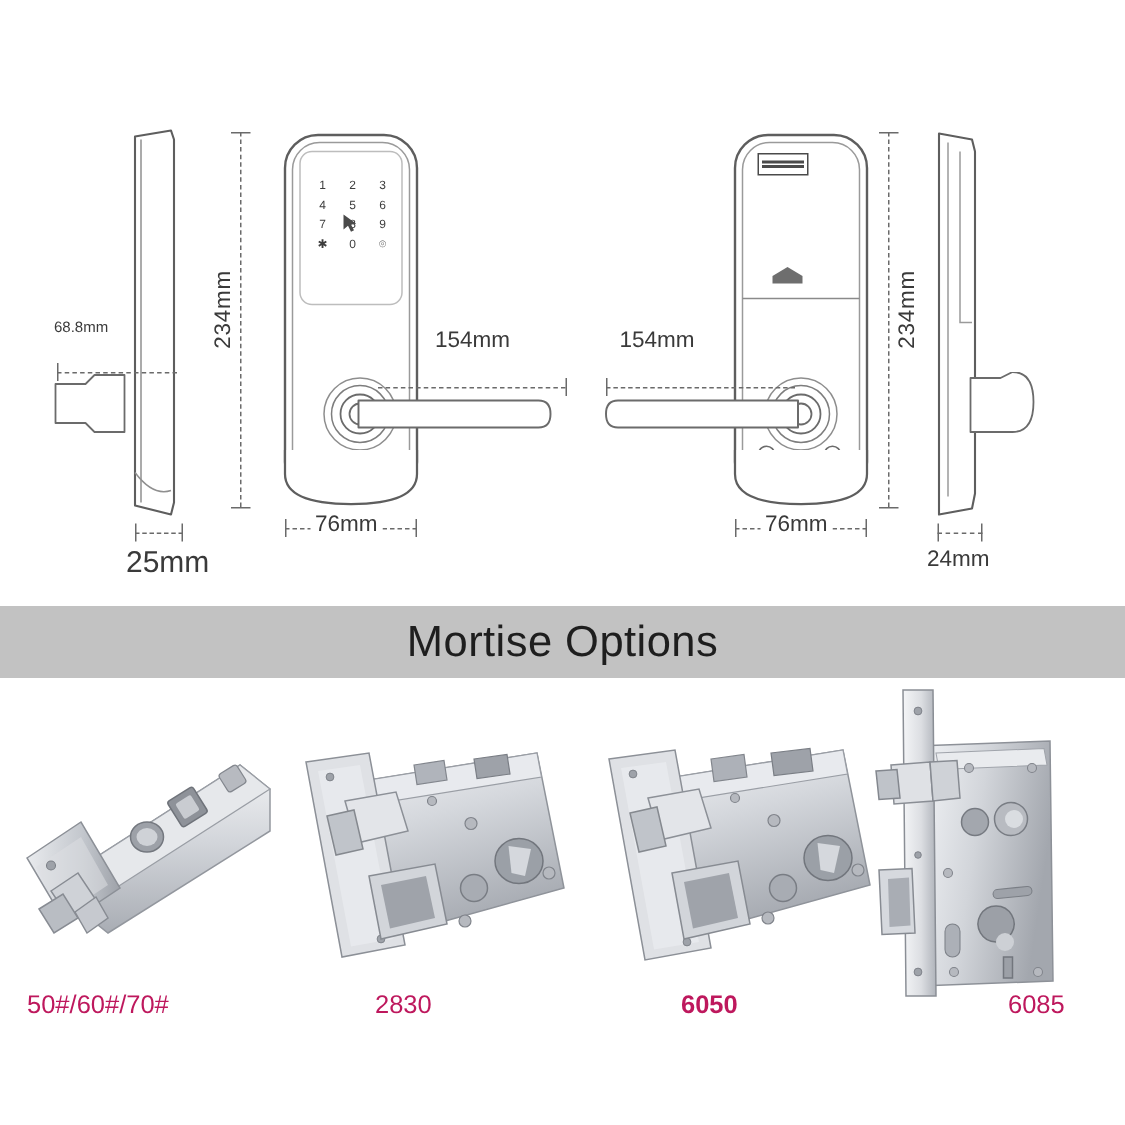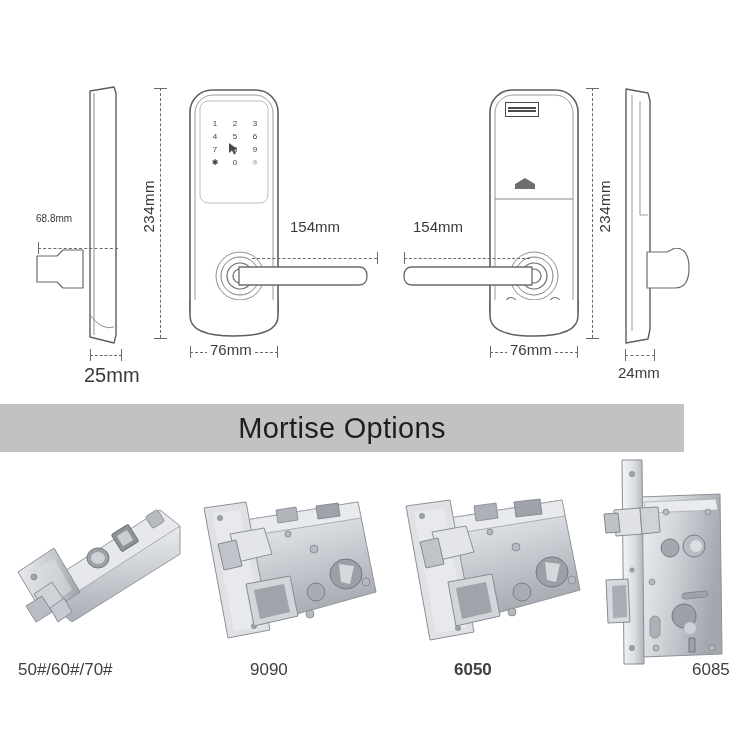--- a/index.html
+++ b/index.html
@@ -56,39 +56,39 @@
     position: absolute; border: 1.2px solid #4a4a4a; background:#fff;
     display:flex; flex-direction:column; justify-content:center; gap:1px; padding:2px;
   }
   .sticker i { display:block; height:2px; background:#4a4a4a; }
 
   .card-icon { position:absolute; }
 
   
   #banner {
     position: absolute; left: 0; top: 404px;
-    width: 684px; height: 48px;
+    width: 750px; height: 48px;
     background: #c2c2c2;
     display: flex; align-items: center; justify-content: center;
   }
   #banner .title {
     font-family: "Liberation Sans", sans-serif;
     font-size: 29px; color: #1e1e1e; letter-spacing: .3px;
   }
 
   
   #mortise-section {
     position: absolute; left:0; top: 452px; width: 750px; height: 298px;
     background:#fff;
   }
   .mortise-cell { position: absolute; }
   .mortise-caption {
     position: absolute;
     font-family: "Liberation Sans", sans-serif;
-    font-size: 17px; color: #404040; white-space: nowrap;
+    font-size: 17px; color: #be185d; white-space: nowrap;
   }
   .m-svg { display:block; }
 </style>
 </head>
 <body>
 
 <div id="page">
 
   <div id="dim-section">
 
@@ -318,21 +318,21 @@
         <path d="M14,40 L42,36 L64,152 L36,157 Z" fill="#eceef1" opacity=".6"></path>
         <circle cx="22" cy="44" r="2.6" fill="#9ea2a9" stroke="#7b7f86" stroke-width=".6"></circle>
         <circle cx="56" cy="152" r="2.6" fill="#9ea2a9" stroke="#7b7f86" stroke-width=".6"></circle>
 
         <path d="M32,60 L66,54 L74,80 L40,88 Z" fill="#e3e5e9" stroke="#8c9097" stroke-width="1"></path>
         <path d="M20,70 L38,66 L44,92 L26,96 Z" fill="#c0c4ca" stroke="#85898f" stroke-width="1"></path>
 
         <path d="M48,110 L92,102 L100,142 L56,152 Z" fill="#d2d5da" stroke="#878b92" stroke-width="1"></path>
         <path d="M56,116 L86,110 L92,138 L62,145 Z" fill="#9fa3aa"></path>
       </svg>
-      <div class="mortise-caption" style="left:52px;top:186px;">9090</div>
+      <div class="mortise-caption" style="left:52px;top:186px;">2830</div>
     </div>
 
     <div class="mortise-cell" style="left:402px;top:22px;font-weight:bold;">
       <svg class="m-svg" width="195" height="185" viewBox="0 0 195 185">
         <defs>
           <linearGradient id="mg3" x1="0" y1="0" x2="0.3" y2="1">
             <stop offset="0%" stop-color="#f1f2f5"></stop>
             <stop offset="40%" stop-color="#d4d7dc"></stop>
             <stop offset="100%" stop-color="#a5a9b0"></stop>
           </linearGradient>
@@ -356,21 +356,21 @@
 
         <path d="M30,58 L64,52 L72,78 L38,86 Z" fill="#e3e5e9" stroke="#8c9097" stroke-width="1"></path>
         <path d="M18,68 L36,64 L42,90 L24,94 Z" fill="#c0c4ca" stroke="#85898f" stroke-width="1"></path>
 
         <path d="M46,108 L90,100 L98,142 L54,152 Z" fill="#d2d5da" stroke="#878b92" stroke-width="1"></path>
         <path d="M54,114 L84,108 L90,138 L60,145 Z" fill="#9fa3aa"></path>
       </svg>
       <div class="mortise-caption" style="left:52px;top:186px;">6050</div>
     </div>
 
-    <div class="mortise-cell" style="left:596px;top:0px;">
+    <div class="mortise-cell" style="left:576px;top:0px;">
       <svg class="m-svg" width="146" height="215" viewBox="0 0 146 215">
         <defs>
           <linearGradient id="mg4" x1="0" y1="0" x2="1" y2="0.3">
             <stop offset="0%" stop-color="#eef0f3"></stop>
             <stop offset="45%" stop-color="#d2d5da"></stop>
             <stop offset="100%" stop-color="#a3a7ae"></stop>
           </linearGradient>
           <linearGradient id="mg4f" x1="0" y1="0" x2="1" y2="0">
             <stop offset="0%" stop-color="#f4f5f7"></stop>
             <stop offset="55%" stop-color="#dcdee2"></stop>

